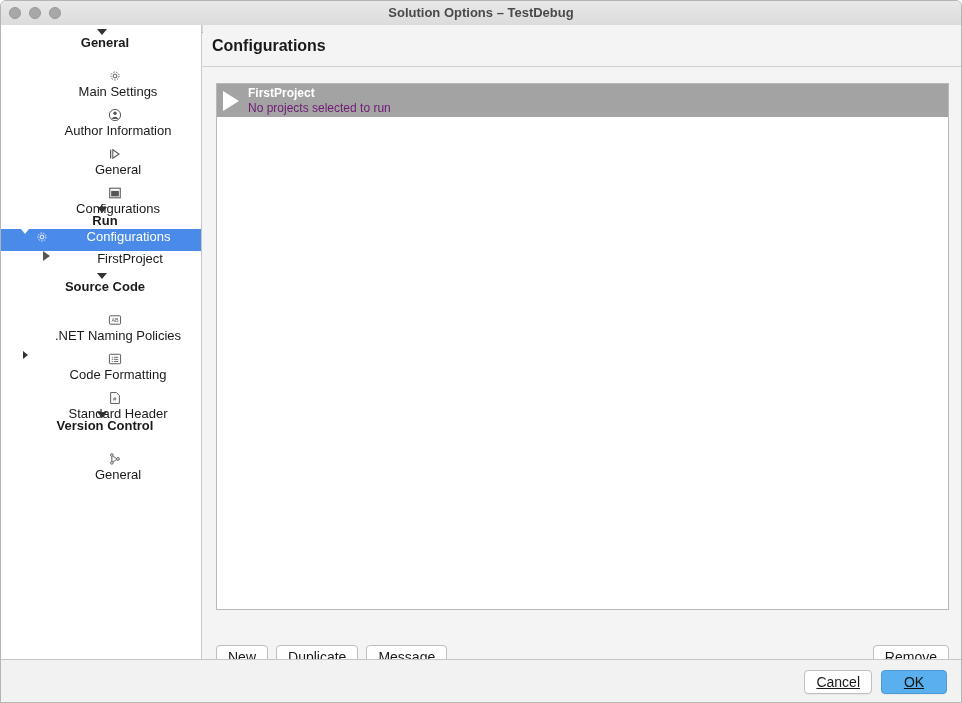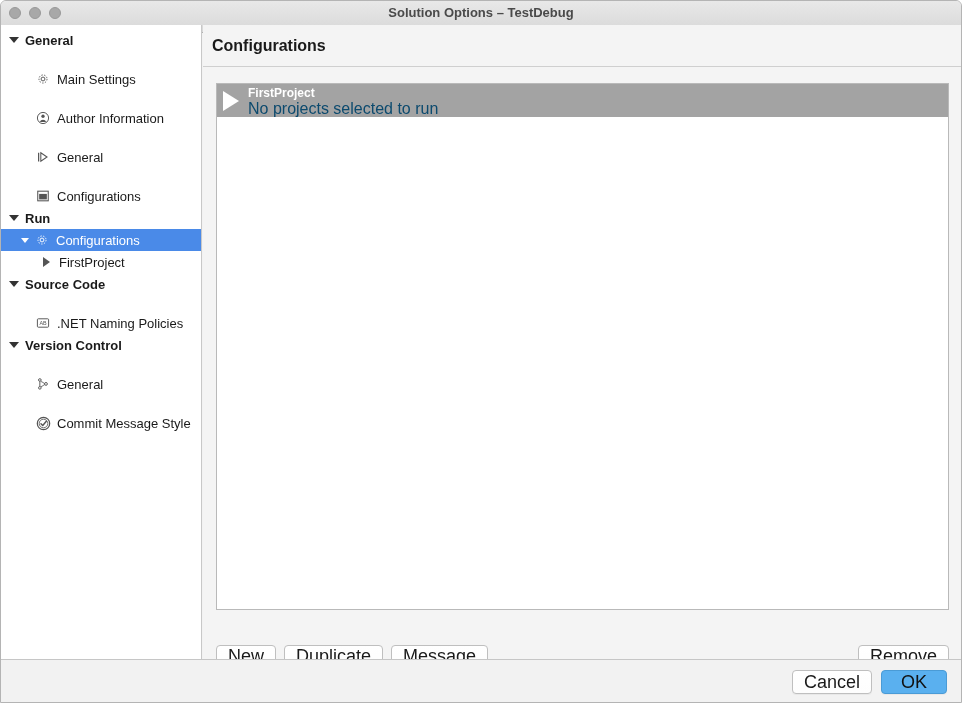--- a/index.html
+++ b/index.html
@@ -70,20 +70,21 @@
   }
   .nav-row {
     position: relative;
     height: 22px;
     display: flex;
     align-items: center;
     font-size: 13px;
     color: #1a1a1a;
     white-space: nowrap;
     cursor: default;
+    flex-direction: column;
   }
   .nav-group {
     font-weight: bold;
     padding-left: 8px;
   }
   .nav-child {
     padding-left: 34px;
     margin-top: 17px;
   }
   .nav-row.selected {
@@ -186,40 +187,41 @@
     flex-direction: column;
     justify-content: center;
     line-height: 15px;
   }
   #project-name {
     font-size: 12px;
     font-weight: bold;
     color: #ffffff;
   }
   #project-sub {
-    font-size: 16px;
-    color: #0c4a6e;
+    font-size: 12px;
+    color: #701a75;
   }
 
   
   .btn {
     display: inline-flex;
     align-items: center;
     justify-content: center;
     height: 23px;
     padding: 0 11px;
-    font-size: 18px;
+    font-size: 14px;
     font-family: "Liberation Sans", sans-serif;
     color: #1a1a1a;
     background: linear-gradient(to bottom, #ffffff 0%, #fdfdfd 100%);
     border: 1px solid #bfbfbf;
     border-radius: 4px;
     box-sizing: border-box;
     cursor: default;
     box-shadow: 0 1px 0 rgba(0,0,0,0.04);
+    text-decoration: underline;
   }
   #list-toolbar {
     position: absolute;
     left: 13px; top: 620px;
     width: 733px;
     display: flex;
     align-items: center;
   }
   #list-toolbar .btn { margin-right: 8px; }
   #remove-wrap {
@@ -350,21 +352,41 @@
     <div class="nav-row nav-child">
       <span class="ico">
         <svg width="14" height="14" viewBox="0 0 16 16">
             <rect x="1.6" y="3.2" width="12.8" height="9.6" rx="1" fill="none" stroke="#555" stroke-width="1.1"></rect>
             <text x="8" y="10.6" font-size="6.2" font-family="Liberation Sans, sans-serif" fill="#555" text-anchor="middle">AB</text>
           </svg>
       </span>
       <span class="nav-label">.NET Naming Policies</span>
     </div>
 
-
+    <div class="nav-row nav-child">
+      <span class="child-disc"></span>
+      <span class="ico">
+        <svg width="14" height="14" viewBox="0 0 16 16">
+            <rect x="1.6" y="2.6" width="12.8" height="10.8" rx="1" fill="none" stroke="#555" stroke-width="1.1"></rect>
+            <path d="M4.4 6h1M4.4 8.4h1M4.4 10.8h1" stroke="#555" stroke-width="1.3"></path>
+            <path d="M6.8 6h5M6.8 8.4h5M6.8 10.8h5" stroke="#555" stroke-width="1"></path>
+          </svg>
+      </span>
+      <span class="nav-label">Code Formatting</span>
+    </div>
+
+    <div class="nav-row nav-child">
+      <span class="ico">
+        <svg width="14" height="14" viewBox="0 0 16 16">
+            <path d="M3 1.8h6.6L13 5.2v9H3z" fill="none" stroke="#555" stroke-width="1.1"></path>
+            <text x="7.8" y="11" font-size="7" font-family="Liberation Sans, sans-serif" fill="#555" text-anchor="middle">#</text>
+          </svg>
+      </span>
+      <span class="nav-label">Standard Header</span>
+    </div>
 
 
     <div class="nav-row nav-group">
       <span class="disc disc-down"></span>
       <span class="nav-label">Version Control</span>
     </div>
 
     <div class="nav-row nav-child">
       <span class="ico">
         <svg width="14" height="14" viewBox="0 0 16 16">
@@ -372,30 +394,20 @@
               <circle cx="4.4" cy="3.4" r="1.5"></circle>
               <circle cx="4.4" cy="12.4" r="1.5"></circle>
               <circle cx="11.4" cy="7.9" r="1.6"></circle>
               <path d="M4.4 4.9v6M5.9 5.2c2.4 1.1 3 1.8 4 2.3M5.9 11c2.4-1.1 3-1.8 4-2.3"></path>
             </g>
           </svg>
       </span>
       <span class="nav-label">General</span>
     </div>
 
-    <div class="nav-row nav-child">
-      <span class="ico">
-        <svg width="15" height="15" viewBox="0 0 16 16">
-            <circle cx="8" cy="8" r="6.6" fill="none" stroke="#555" stroke-width="1.3"></circle>
-            <circle cx="8" cy="8" r="4.6" fill="none" stroke="#555" stroke-width="0.9"></circle>
-            <path d="M5.3 8.2 7.2 10.2 11 5.6" fill="none" stroke="#555" stroke-width="1.5" stroke-linecap="round" stroke-linejoin="round"></path>
-          </svg>
-      </span>
-      <span class="nav-label">Commit Message Style</span>
-    </div>
 
   </div>
 
   <div id="main">
     <div id="main-header">Configurations</div>
 
     <div id="list-box">
       <div id="project-row">
         <span id="project-arrow"></span>
         <span id="project-text">

